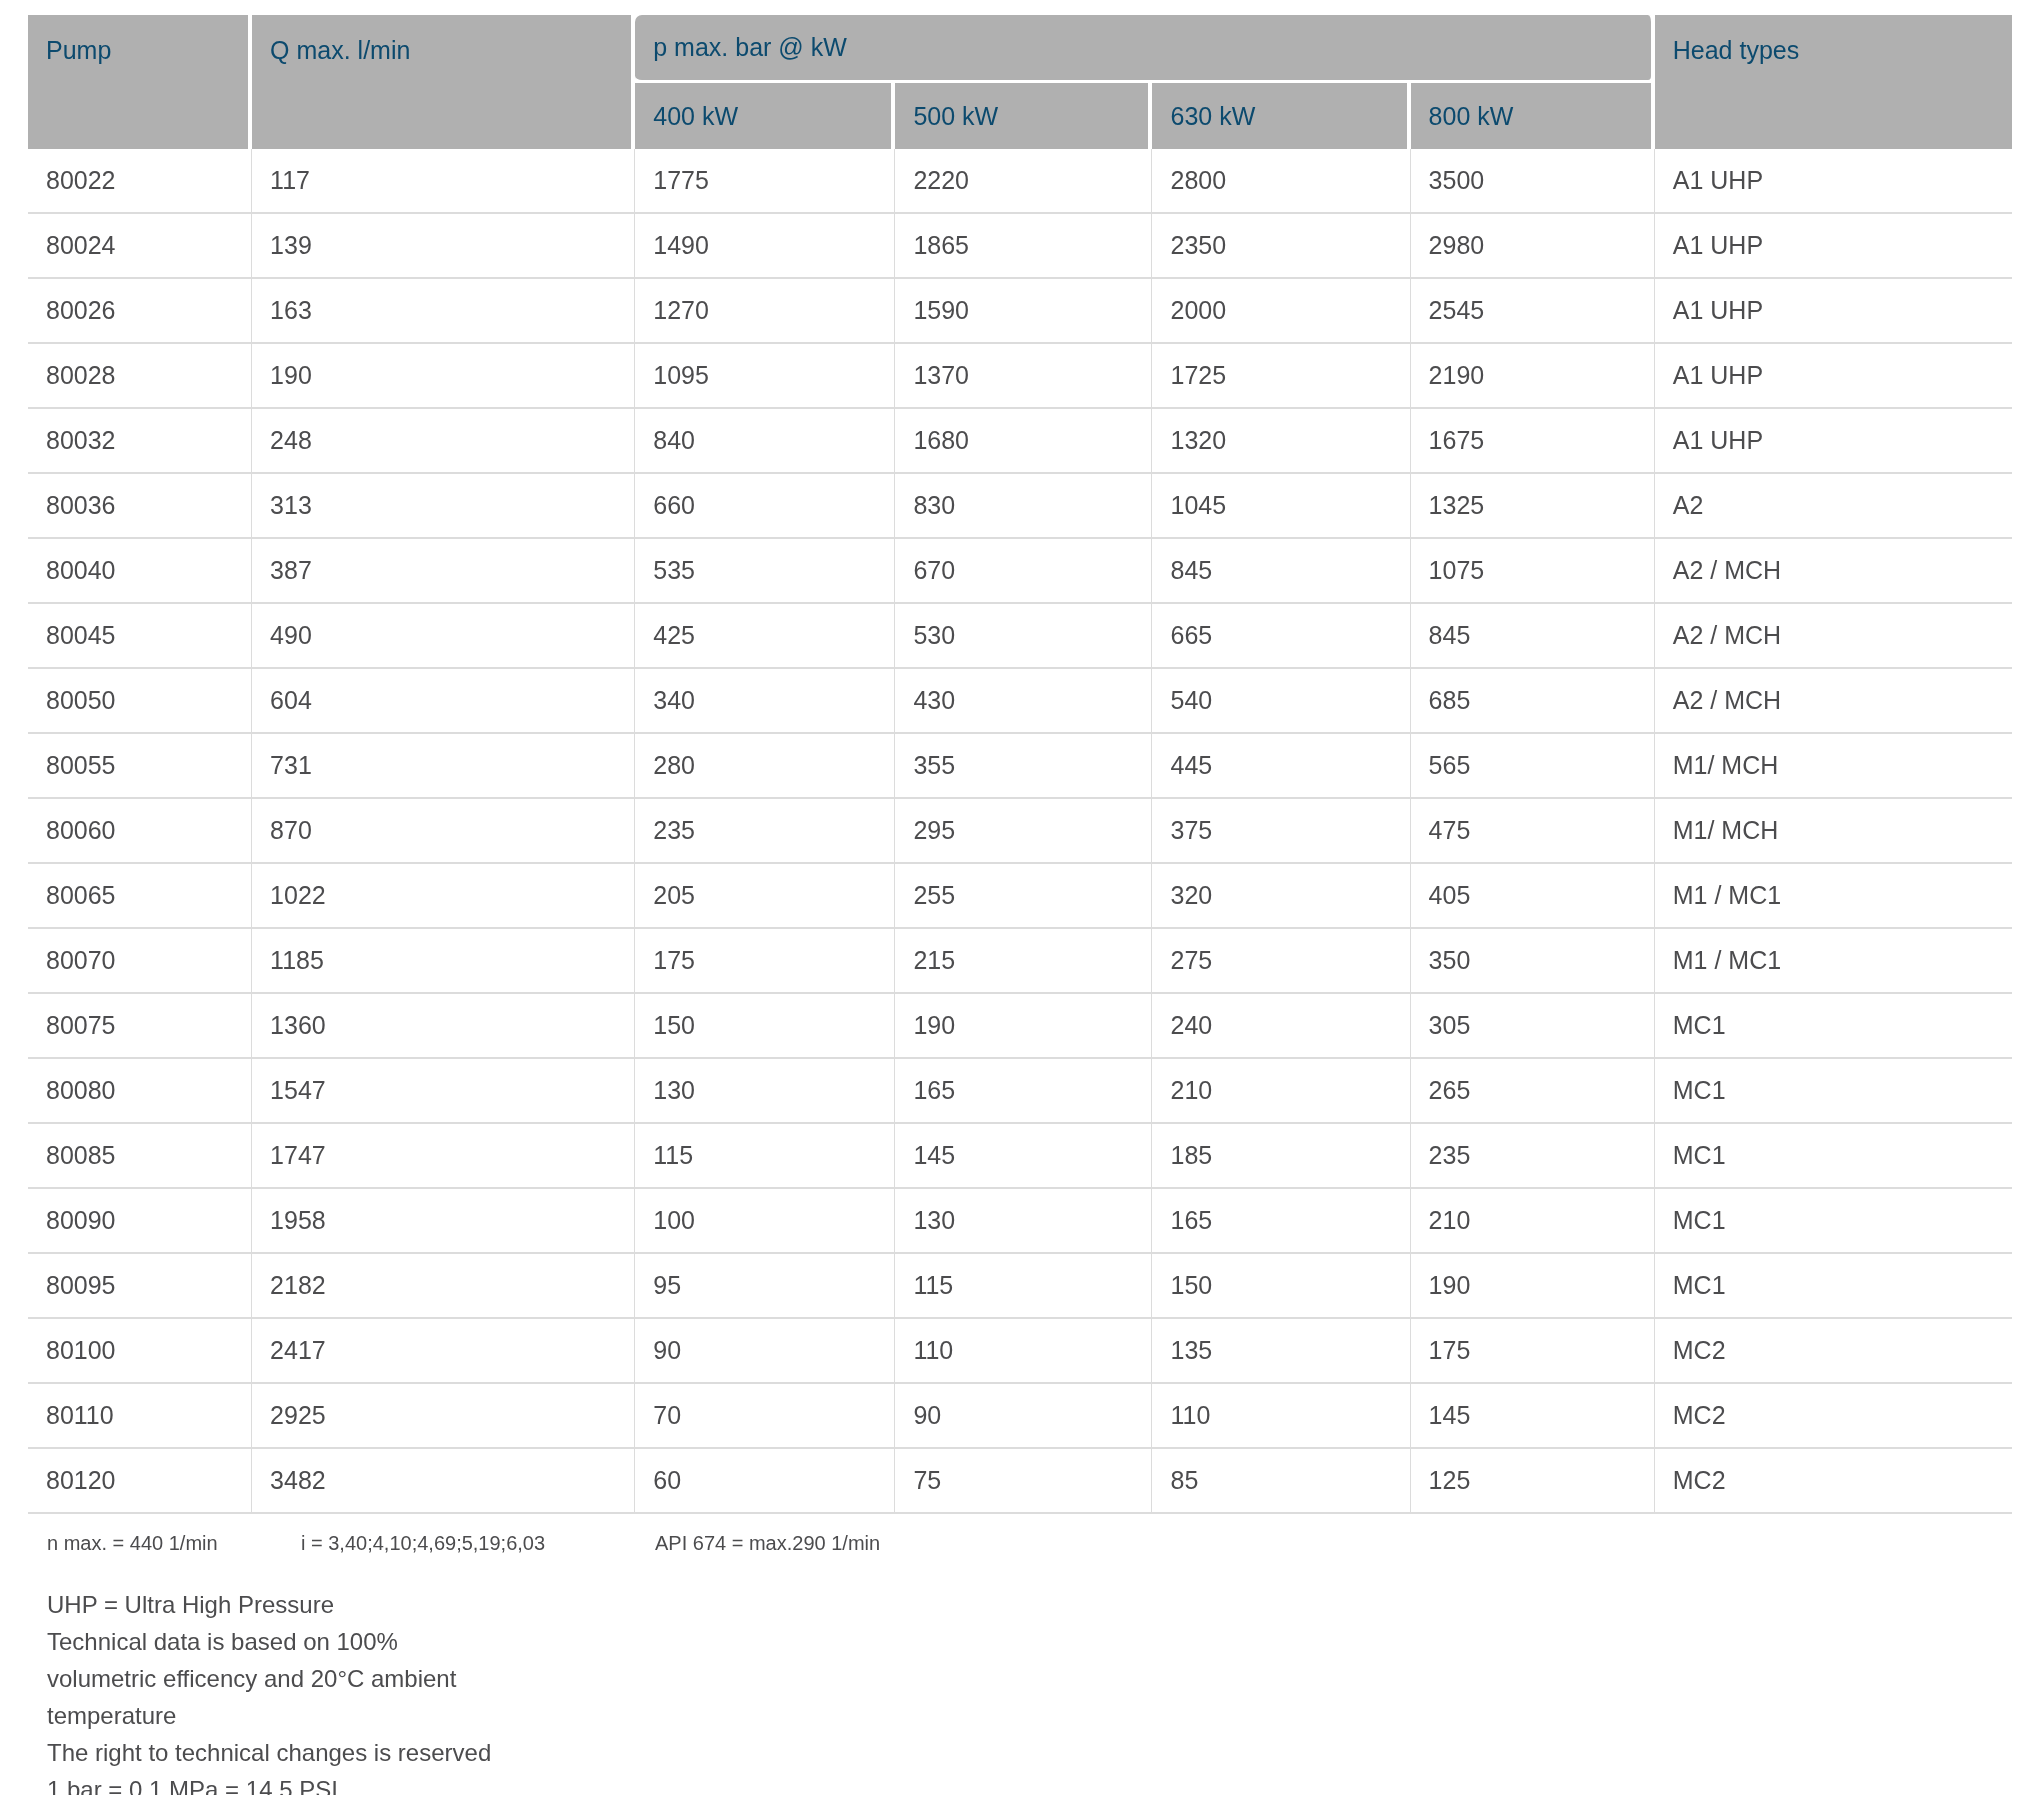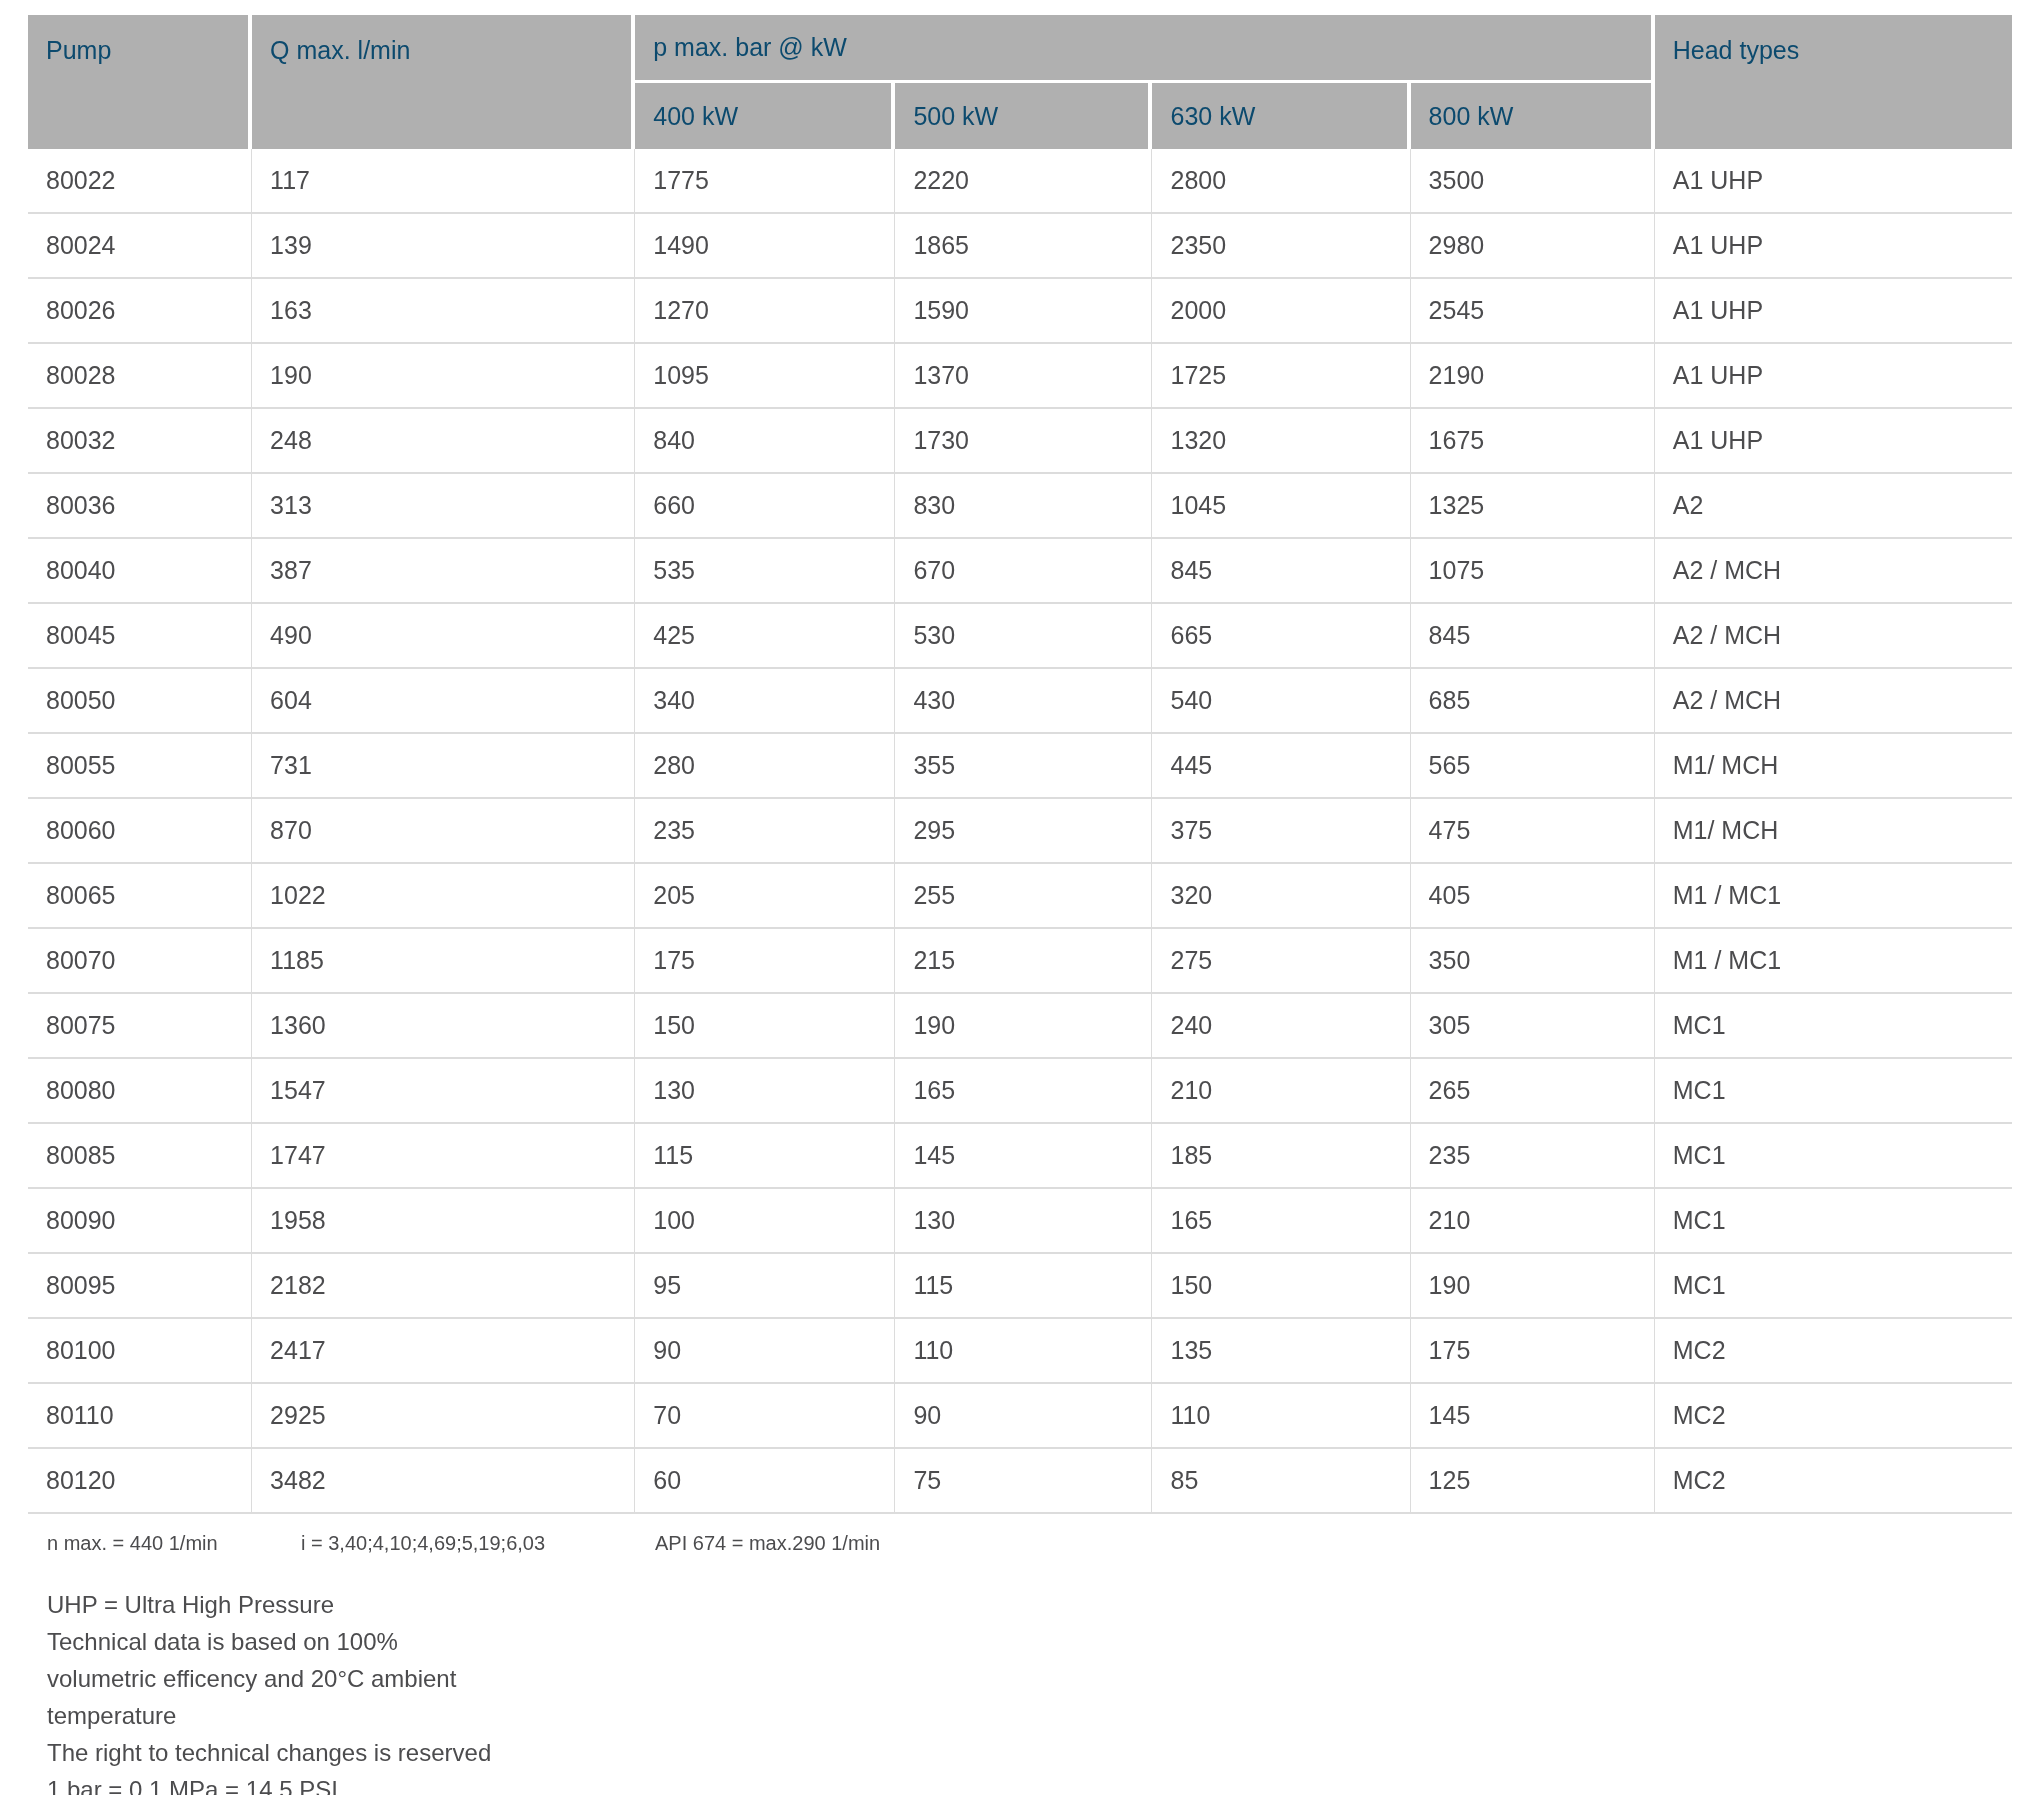--- a/index.html
+++ b/index.html
@@ -34,20 +34,21 @@
   }
   th.span-cell {
     height: 134px;
     vertical-align: top;
     padding-top: 20.4px;
   }
   th.pmax-cell {
     height: 66px;
     vertical-align: middle;
     border-bottom: 3.4px solid #ffffff;
+    border-radius: 7px;
   }
   th.sub-cell {
     height: 64px;
     vertical-align: middle;
   }
   th.gap-r { border-right: 4.3px solid #ffffff; }
   tbody td {
     height: 65px;
     vertical-align: middle;
     border-bottom: 2.6px solid #dcdcdc;
@@ -147,21 +148,21 @@
           <td>1095</td>
           <td>1370</td>
           <td>1725</td>
           <td>2190</td>
           <td>A1 UHP</td>
         </tr>
         <tr>
           <td>80032</td>
           <td>248</td>
           <td>840</td>
-          <td>1730</td>
+          <td>1680</td>
           <td>1320</td>
           <td>1675</td>
           <td>A1 UHP</td>
         </tr>
         <tr>
           <td>80036</td>
           <td>313</td>
           <td>660</td>
           <td>830</td>
           <td>1045</td>

